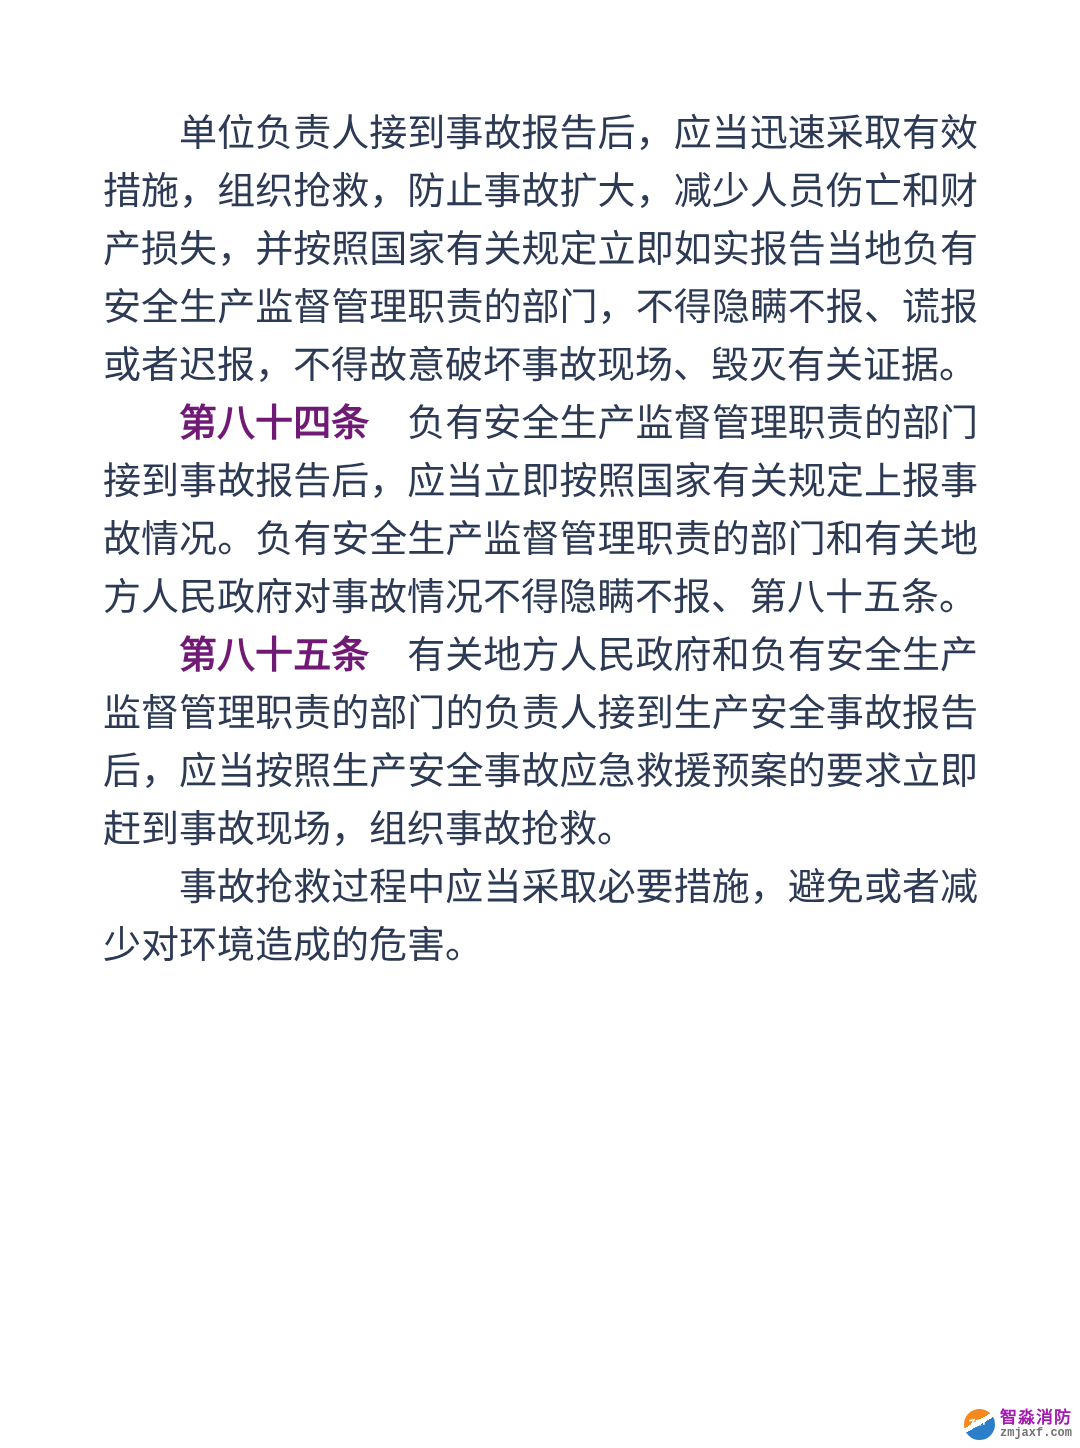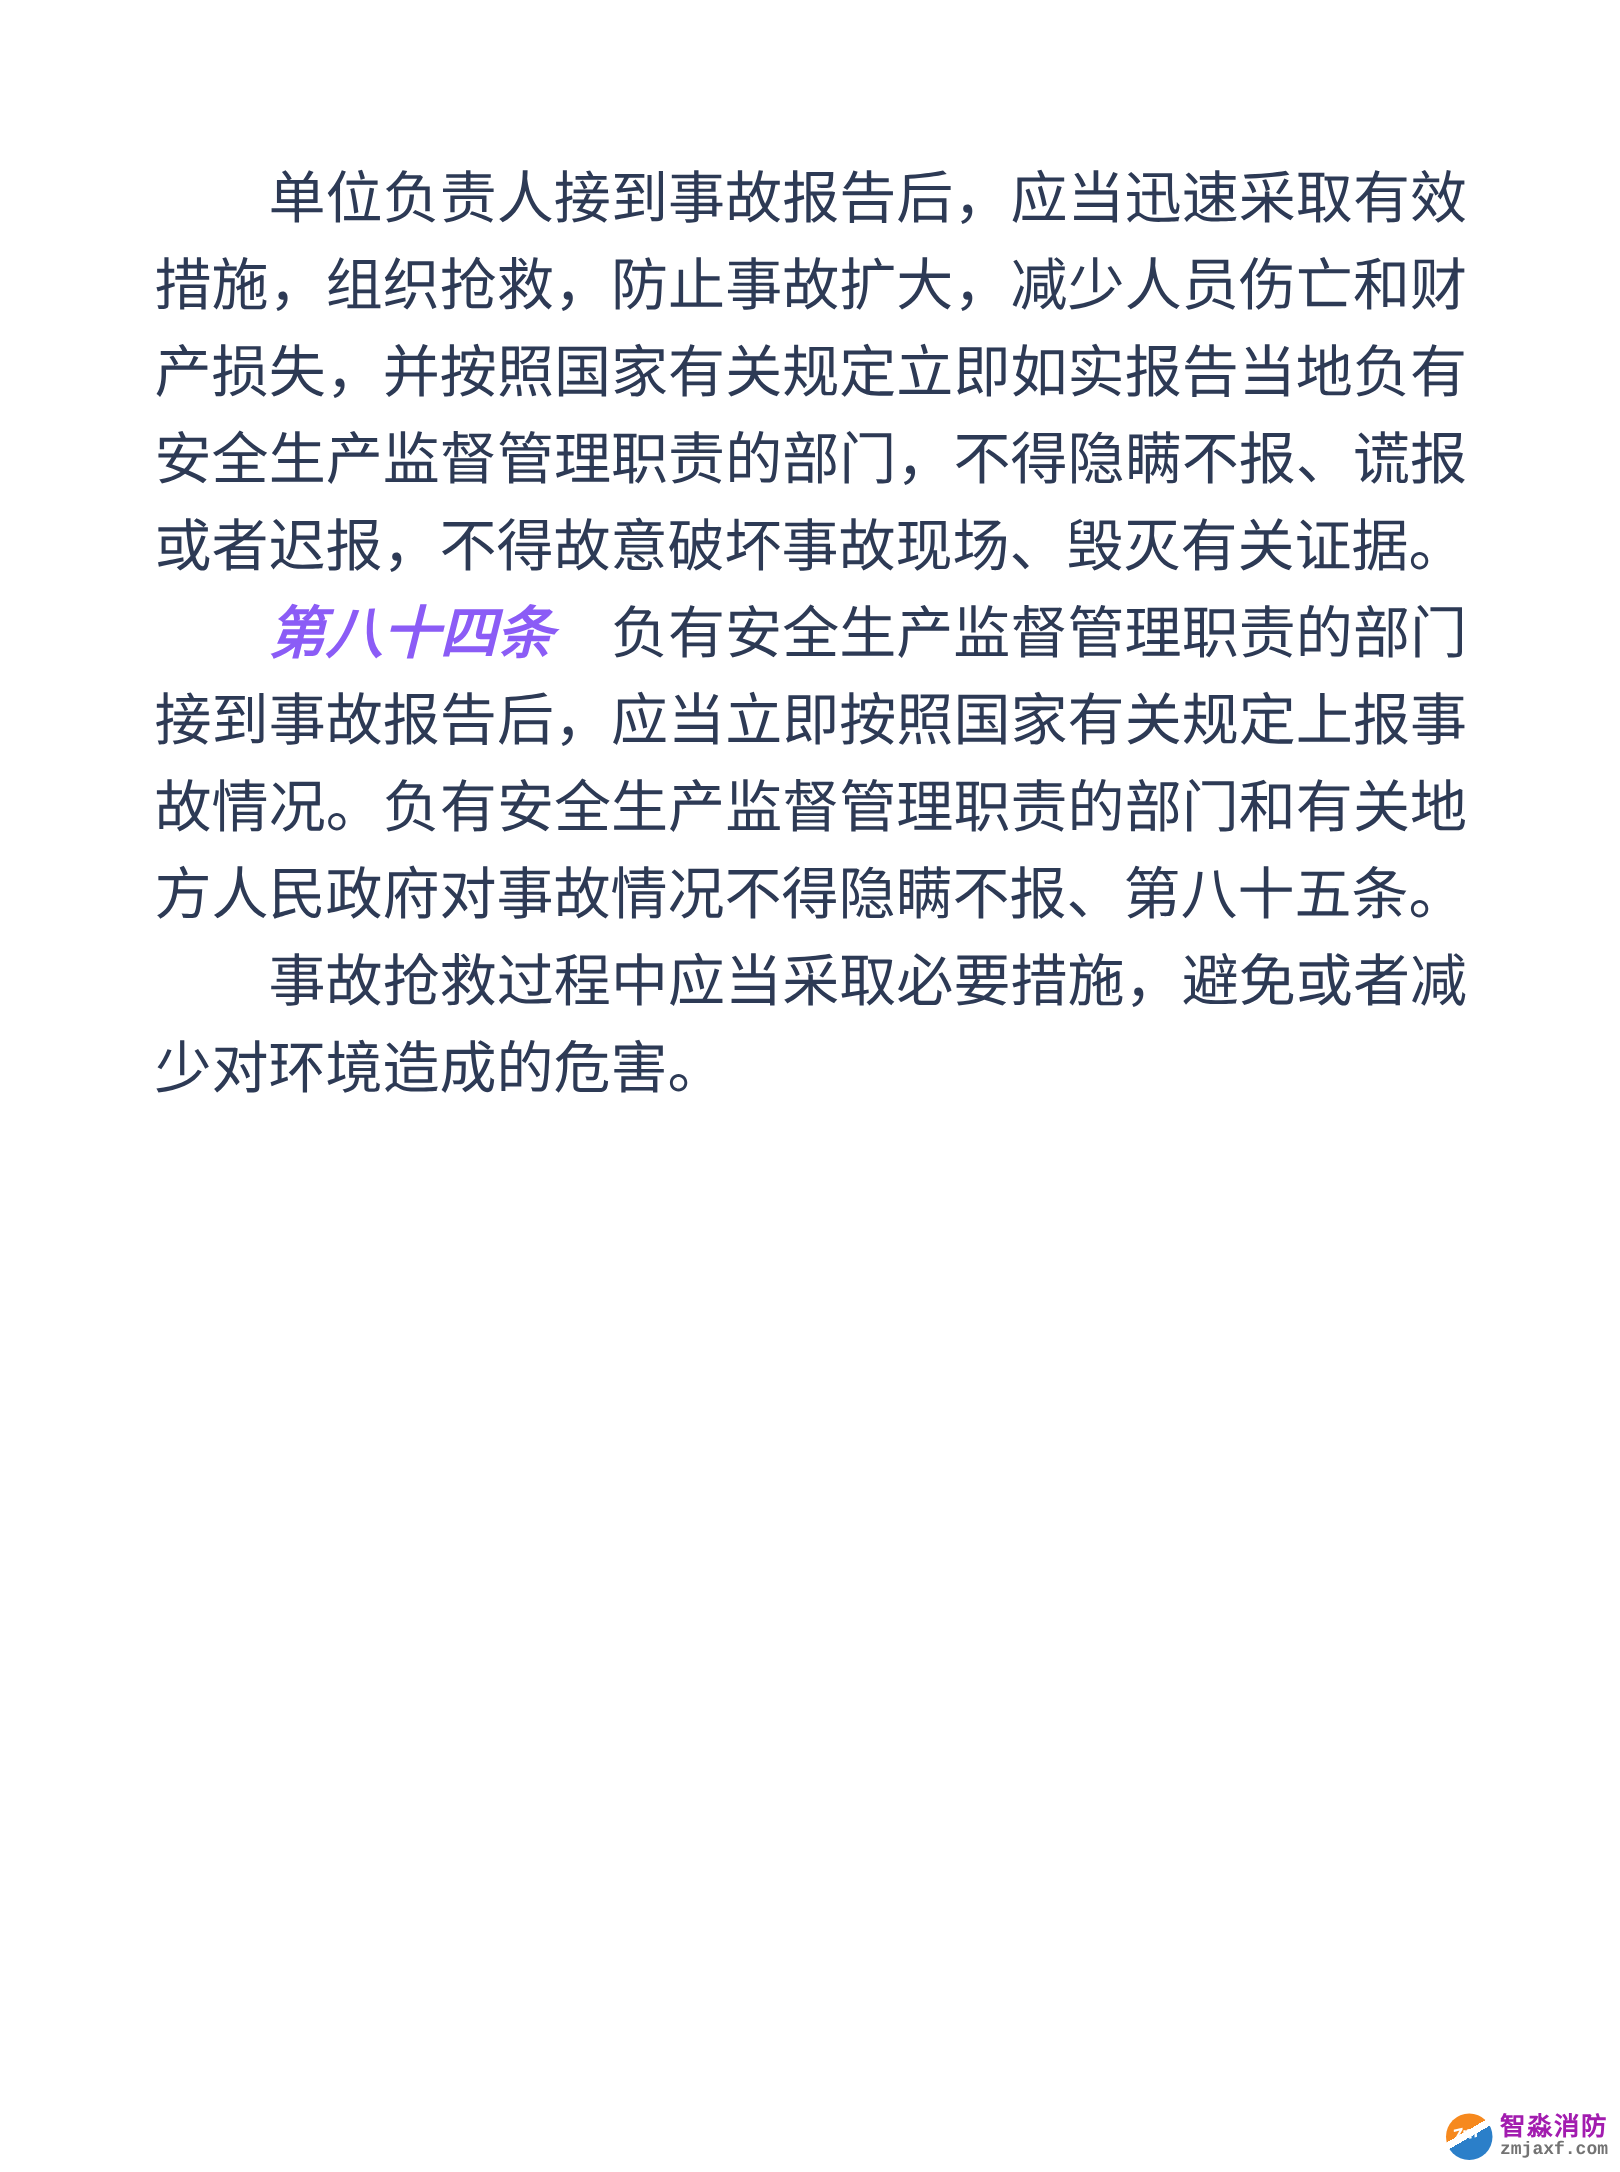--- a/index.html
+++ b/index.html
@@ -26,23 +26,22 @@
     text-align: justify;
   }
   .content p {
     margin: 0;
     padding: 0;
     text-indent: 2em;
   }
   .article-num {
     font-family: "Liberation Sans", sans-serif;
     font-weight: 700;
-    color: #8b5cf6;
+    color: #701a75;
     margin-right: 1em;
-    font-style: italic;
   }
   
   .watermark {
     position: absolute;
     right: 8px;
     bottom: 8px;
     display: flex;
     align-items: center;
     gap: 5px;
     font-family: "Liberation Sans", sans-serif;
@@ -91,20 +90,21 @@
 <body>
 
 <div class="page">
 
   <main class="content">
 
     <p><span>单位负责人接到事故报告后，应当迅速采取有效措施，组织抢救，防止事故扩大，减少人员伤亡和财产损失，并按照国家有关规定立即如实报告当地负有安全生产监督管理职责的部门，不得隐瞒不报、谎报或者迟报，不得故意破坏事故现场、毁灭有关证据。</span></p>
 
     <p><span class="article-num">第八十四条</span><span>负有安全生产监督管理职责的部门接到事故报告后，应当立即按照国家有关规定上报事故情况。负有安全生产监督管理职责的部门和有关地方人民政府对事故情况不得隐瞒不报、第八十五条。</span></p>
 
+    <p><span class="article-num">第八十五条</span><span>有关地方人民政府和负有安全生产监督管理职责的部门的负责人接到生产安全事故报告后，应当按照生产安全事故应急救援预案的要求立即赶到事故现场，组织事故抢救。</span></p>
 
 
     <p><span>事故抢救过程中应当采取必要措施，避免或者减少对环境造成的危害。</span></p>
 
 
   </main>
 
   <div class="watermark">
     <span class="wm-logo">
         <span class="wm-monogram">Zm</span>

